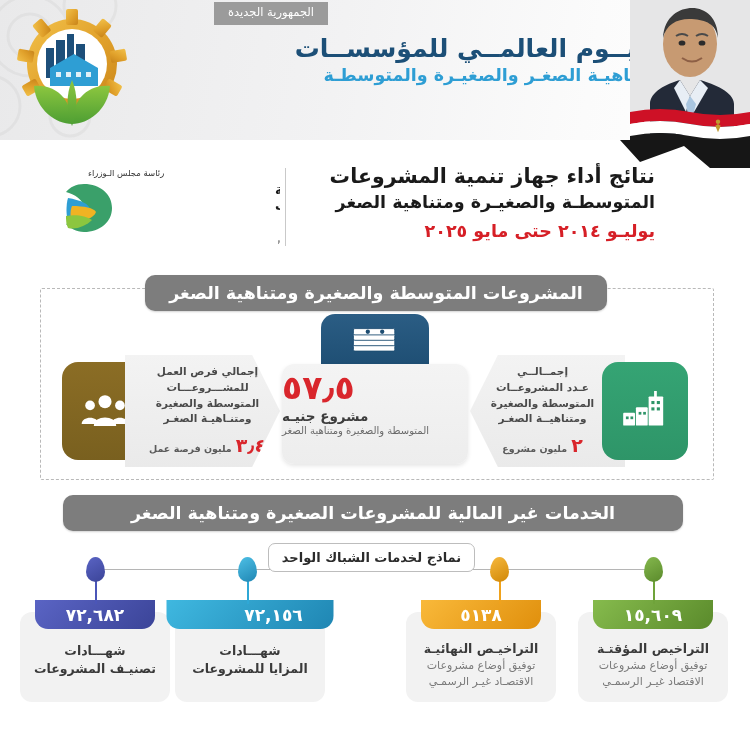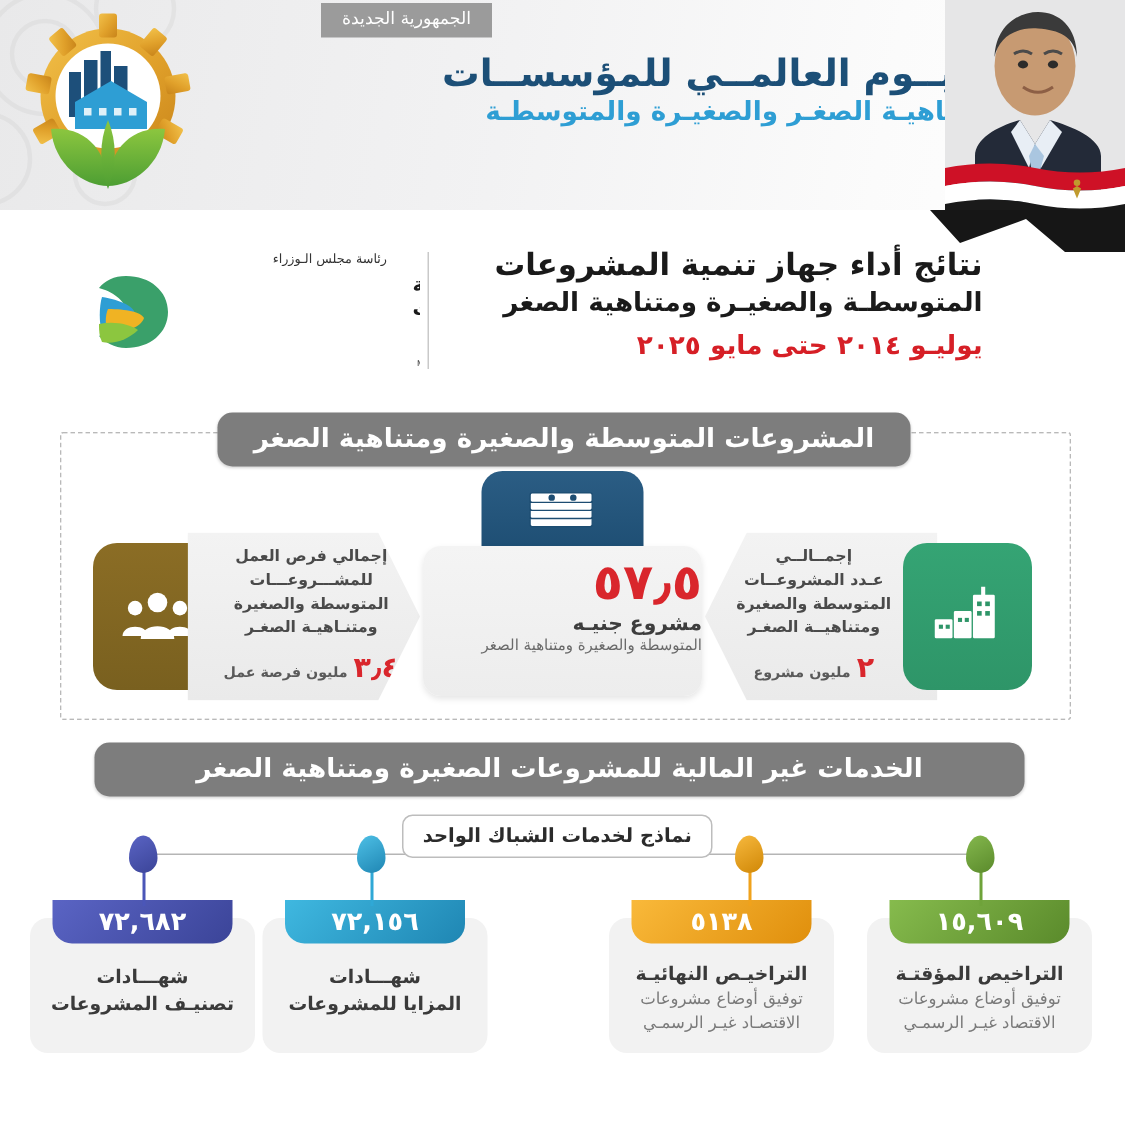--- a/index.html
+++ b/index.html
@@ -51,21 +51,21 @@
     text-align:right;direction:rtl;
   }
   .sub-l1{font-size:20.5px;font-weight:bold;color:#1a1a1a;letter-spacing:.2px;line-height:1.38;white-space:nowrap;}
   .sub-l2{font-size:17.5px;font-weight:bold;color:#1a1a1a;letter-spacing:.2px;line-height:1.45;white-space:nowrap;}
   .sub-date{font-size:17.5px;font-weight:bold;color:#d61f26;letter-spacing:.3px;line-height:1.5;margin-top:2px;white-space:nowrap;}
   .divider-v{
     position:absolute;left:285px;top:168px;width:1px;height:78px;background:#c9c9c9;
   }
   .msmeda{position:absolute;left:60px;top:168px;width:220px;height:84px;}
   .pmo-text{
-    position:absolute;left:88px;top:168px;width:170px;text-align:right;
+    position:absolute;left:88px;top:168px;width:170px;text-align:left;
     font-size:8.5px;color:#333;letter-spacing:1.2px;direction:rtl;
   }
 
   
   .dashed-frame{
     position:absolute;left:40px;top:288px;width:672px;height:190px;
     border:1.4px dashed #b9b9b9;border-radius:2px;background:transparent;
   }
   .sec-banner{
     position:absolute;height:36px;border-radius:10px;
@@ -82,21 +82,21 @@
     position:absolute;left:321px;top:314px;width:108px;height:58px;
     background:linear-gradient(180deg,#2b5d84 0%,#1d4d72 100%);
     border-radius:14px 14px 0 0;
     display:flex;align-items:center;justify-content:center;
   }
   .center-card{
     position:absolute;left:282px;top:364px;width:186px;height:100px;
     background:linear-gradient(180deg,#f4f4f4 0%,#ededed 100%);
     border-radius:12px;
     box-shadow:0 2px 4px rgba(0,0,0,.10);
-    text-align:right;direction:rtl;padding-top:7px;box-sizing:border-box;
+    text-align:left;direction:rtl;padding-top:7px;box-sizing:border-box;
   }
   .big-num{font-size:33px;font-weight:bold;color:#d9262c;line-height:1.02;letter-spacing:1px;}
   .unit{font-size:13.5px;font-weight:bold;color:#3d3d3d;letter-spacing:2.6px;margin-top:3px;}
   .desc1{font-size:11.5px;font-weight:bold;color:#444;margin-top:5px;line-height:1.32;}
   .desc2{font-size:10px;color:#6a6a6a;line-height:1.32;}
 
   
   .side-tile{
     position:absolute;width:86px;height:98px;border-radius:16px;
     display:flex;align-items:center;justify-content:center;
@@ -393,21 +393,21 @@
 
   <div class="bcard" style="left:20px;top:612px;">
     <div class="bbadge" style="background:linear-gradient(135deg,#5a64c4,#3b4498);">
       <span>٧٢,٦٨٢</span>
     </div>
     <div class="bt1">شهـــادات</div>
     <div class="bt1b">تصنيـف المشروعات</div>
   </div>
 
   <div class="bcard" style="left:175px;top:612px;">
-    <div class="bbadge" style="background:linear-gradient(135deg,#3fb8e0,#1f86b3);">
+    <div class="bbadge" style="background:linear-gradient(135deg,#3fb8e0,#1f86b3);padding-left:47px;">
       <span>٧٢,١٥٦</span>
     </div>
     <div class="bt1">شهـــادات</div>
     <div class="bt1b">المزايا للمشروعات</div>
   </div>
 
   <div class="bcard" style="left:406px;top:612px;padding-top:28px;">
     <div class="bbadge" style="background:linear-gradient(135deg,#f9b93a,#e08f0c);">
       <span>٥١٣٨</span>
     </div>

